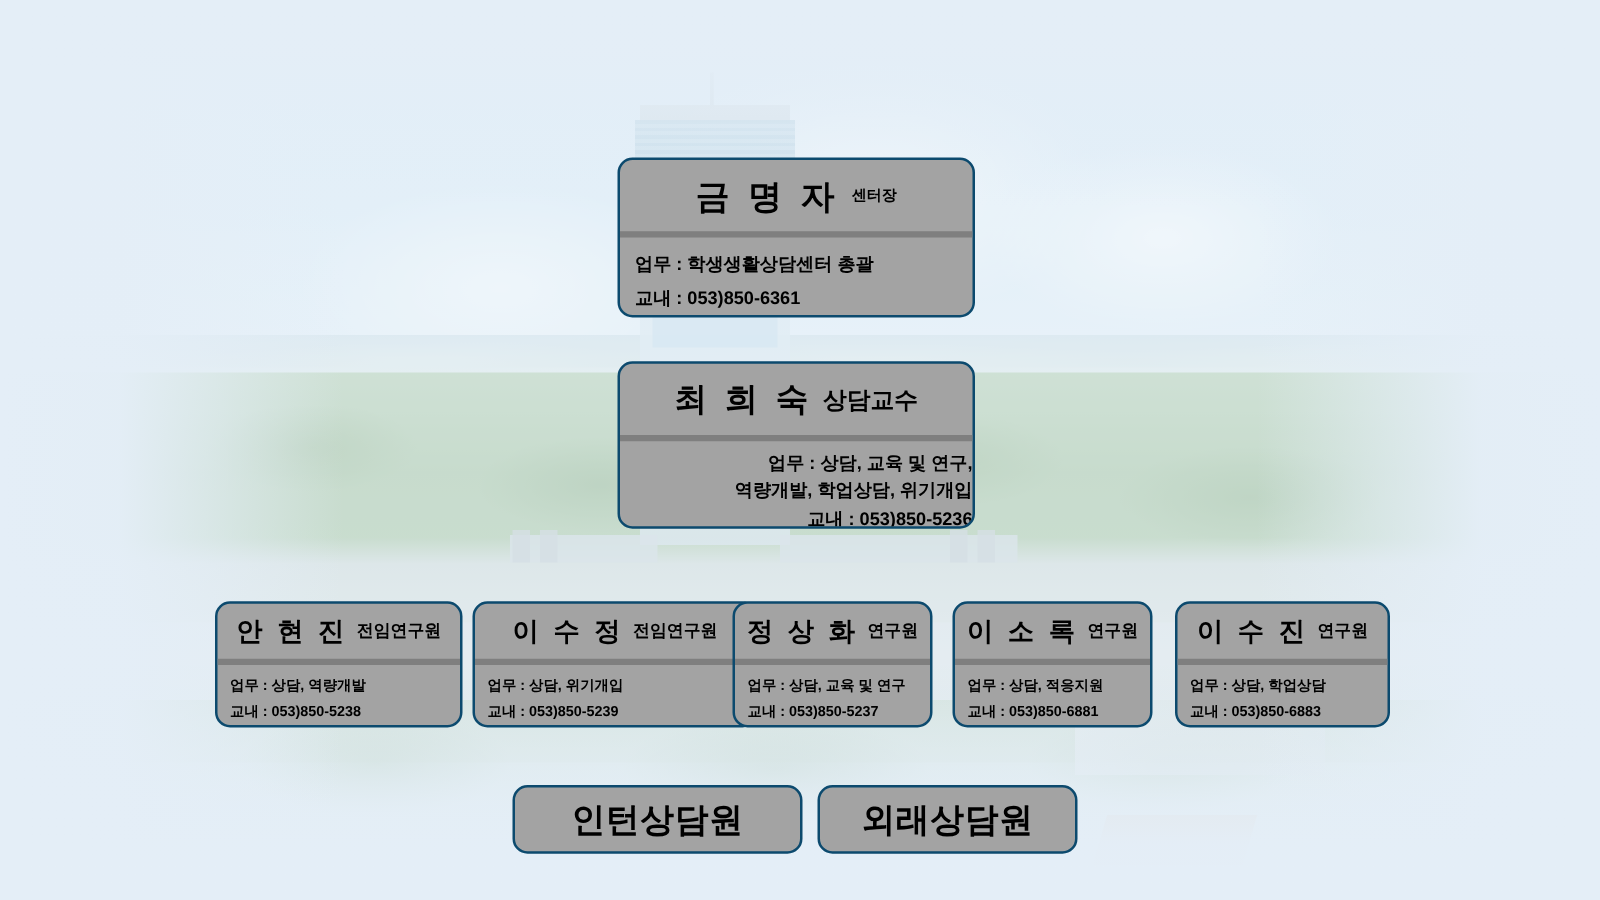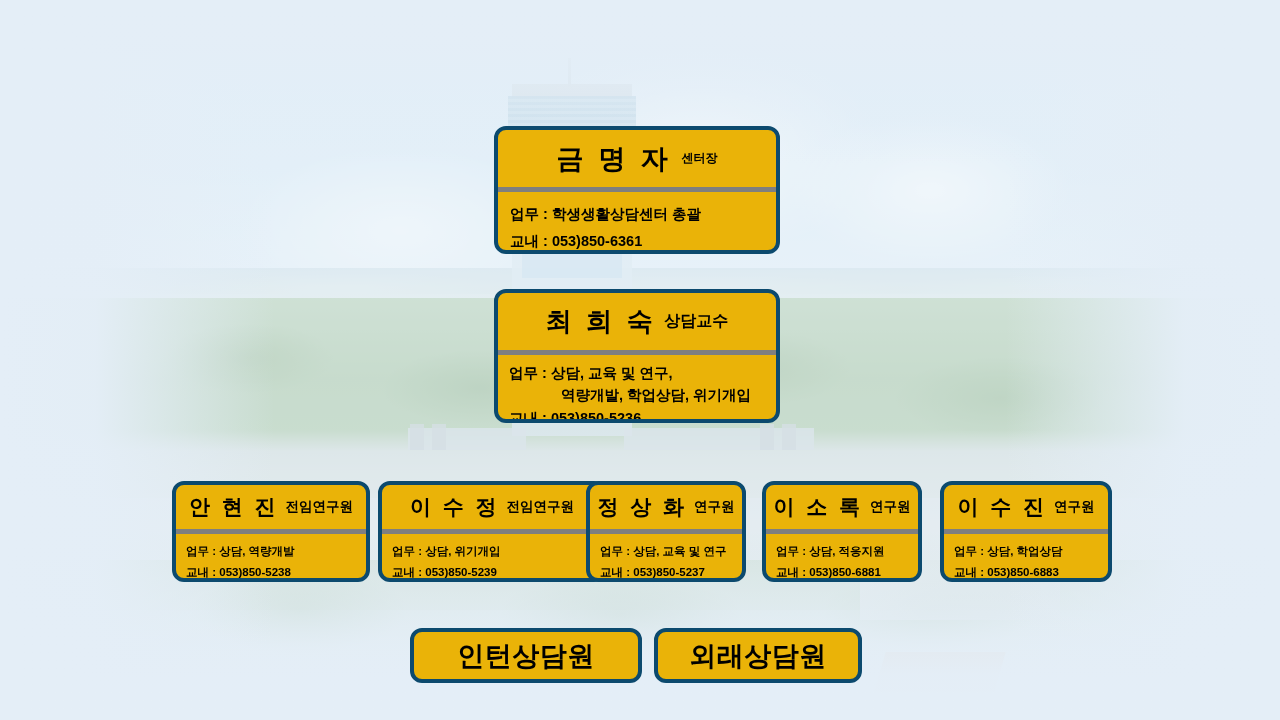--- a/index.html
+++ b/index.html
@@ -188,22 +188,22 @@
   
   #wash {
     position: absolute;
     inset: 0;
     background: rgba(232,241,249,.60);
   }
 
   
   .node {
     position: absolute;
-    background: #eab308;
-    border: 4px solid #0c4a6e;
+    background: #a3a3a3;
+    border: 2px solid #0c4a6e;
     border-radius: 12px;
     box-sizing: border-box;
     overflow: hidden;
   }
   .node-name {
     display: flex;
     align-items: center;
     justify-content: center;
     white-space: nowrap;
     color: #000;
@@ -241,22 +241,22 @@
 
   
   #n-prof {
     left: 494px;
     top: 289px;
     width: 286px;
     height: 134px;
   }
   #n-prof .node-name { height: 57px; }
   #n-prof .nm { font-size: 26px; }
-  #n-prof .rk { font-size: 16px; margin-left: 8px; }
-  #n-prof .node-body { padding: 7px 0 0 11px; font-size: 14.5px; line-height: 1.55; }
+  #n-prof .rk { font-size: 19px; margin-left: 8px; }
+  #n-prof .node-body { padding: 7px 0 0 11px; font-size: 14.5px; line-height: 1.55; text-align: right; }
   #n-prof .indent { padding-left: 52px; }
 
   
   .r3 {
     top: 481px;
     height: 101px;
   }
   .r3 .node-name { height: 44px; }
   .r3 .nm { font-size: 21px; }
   .r3 .rk { font-size: 13.5px; margin-left: 7px; }

